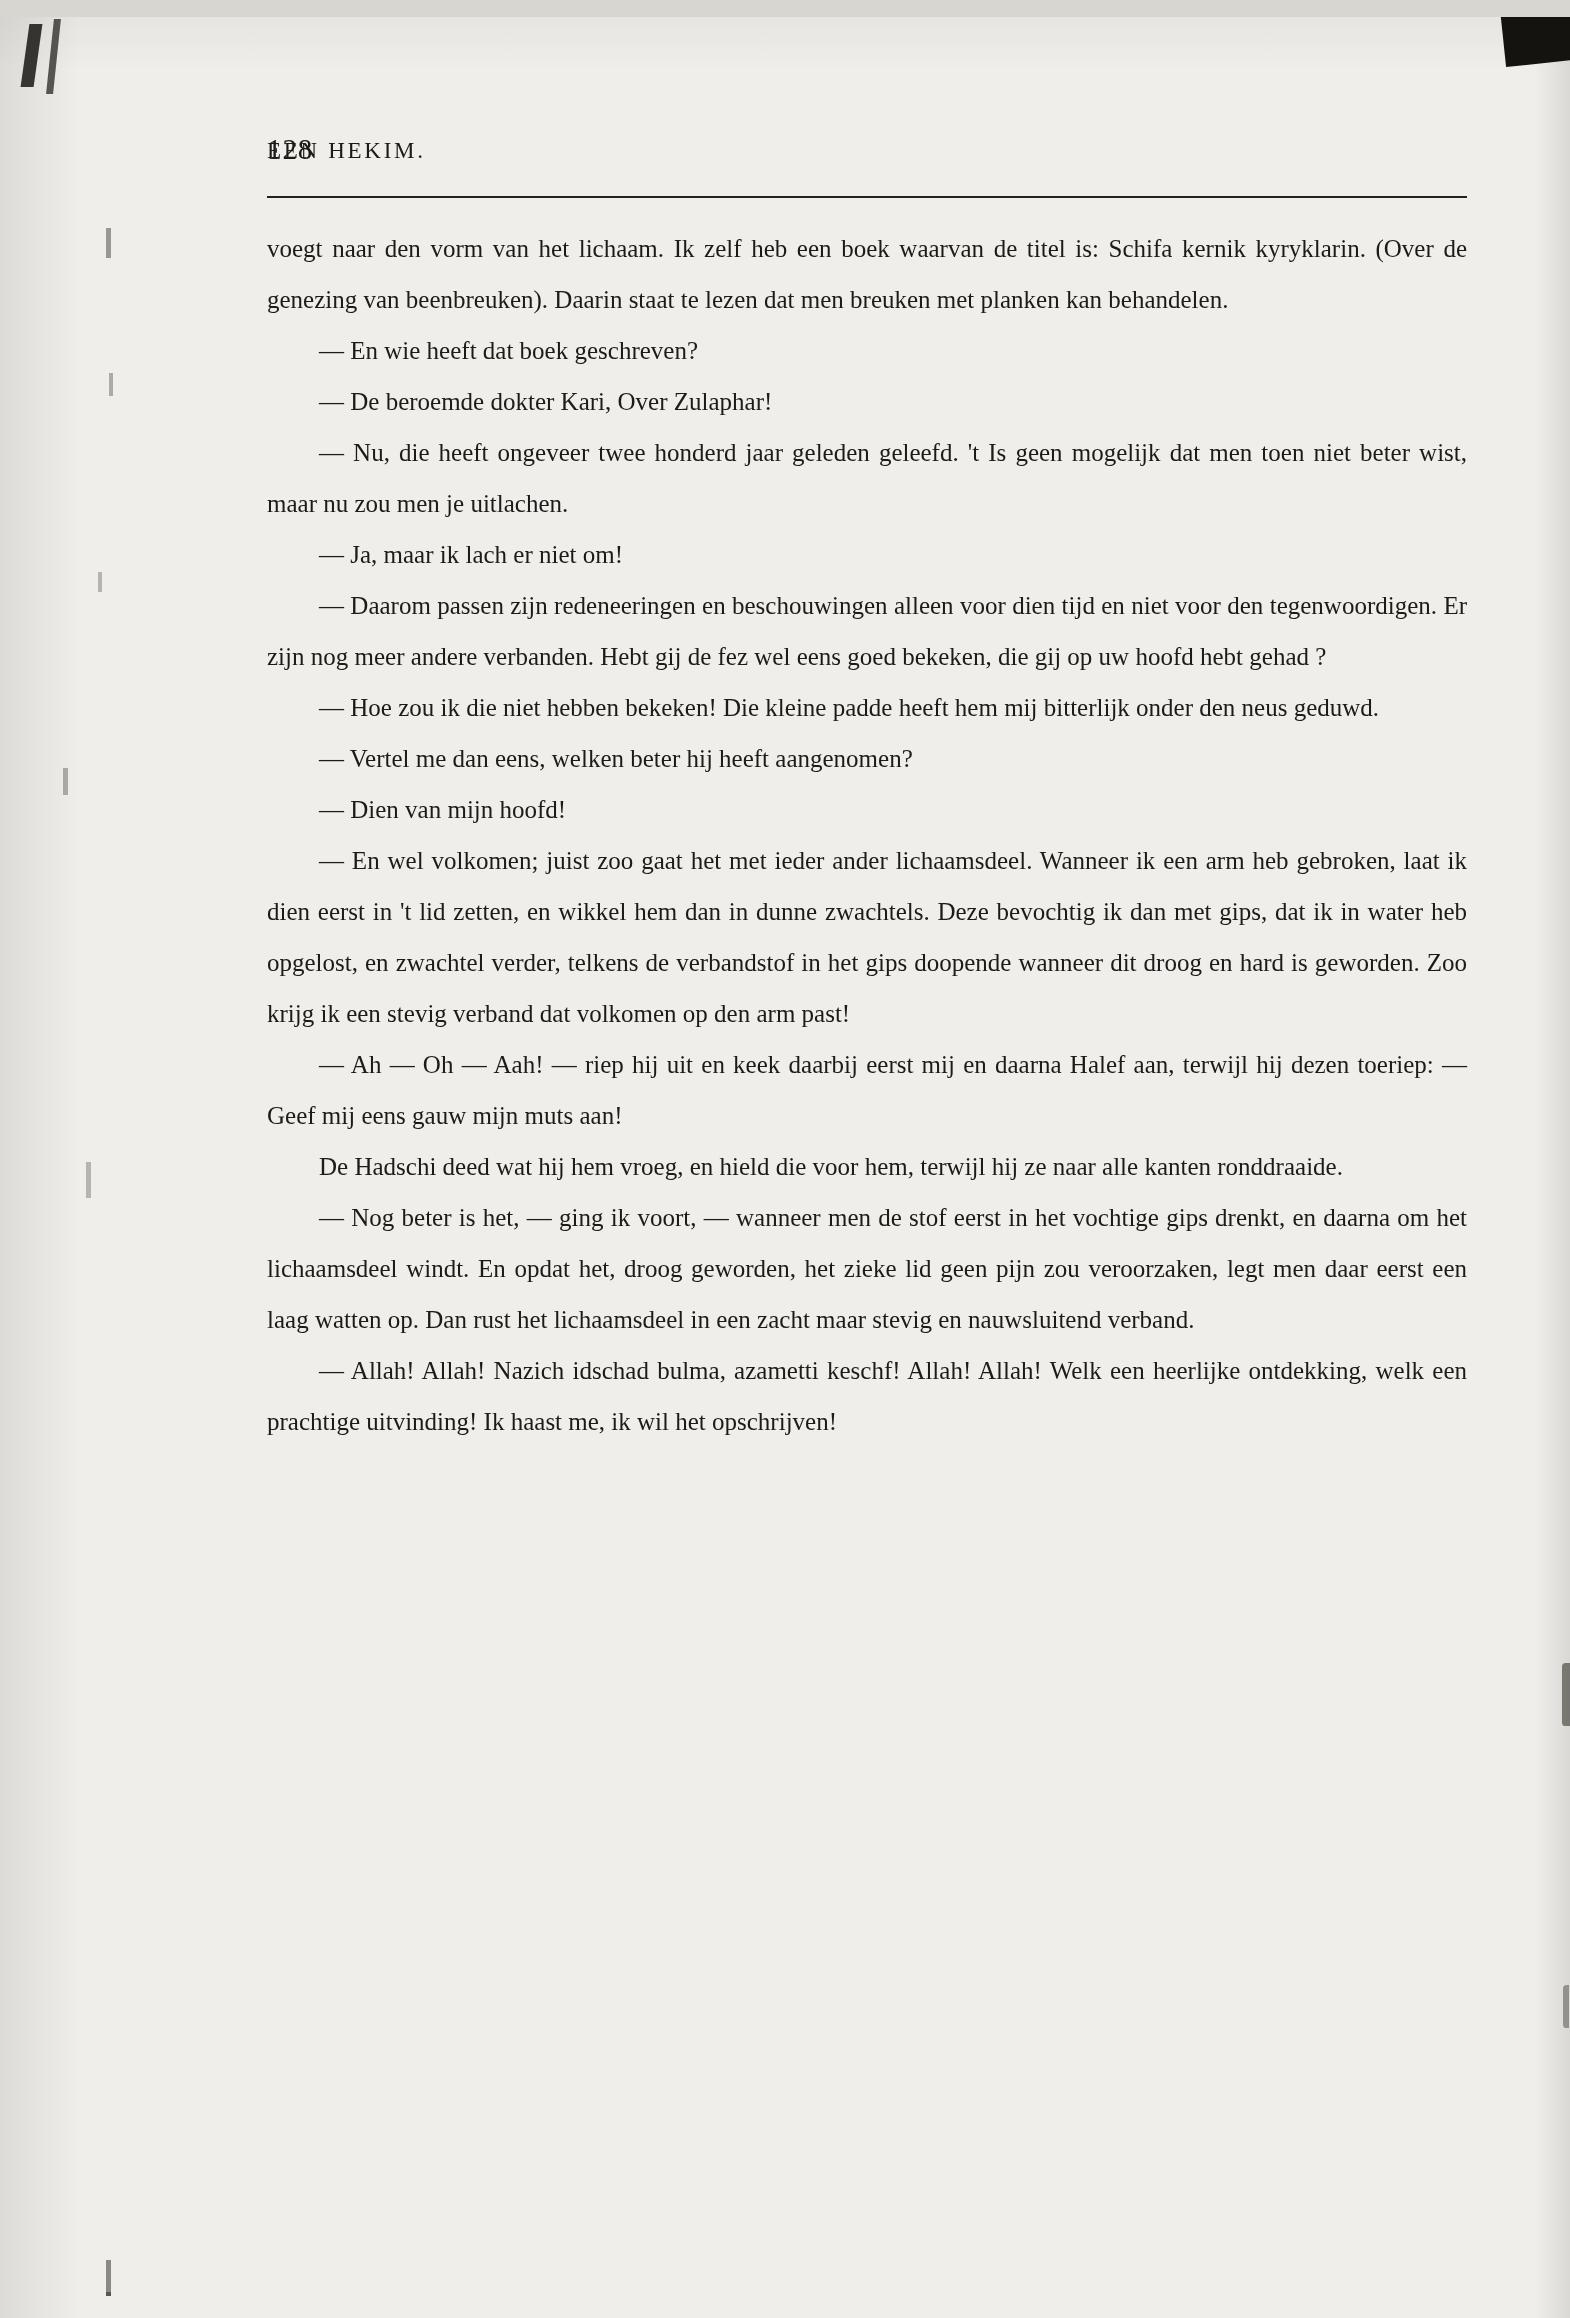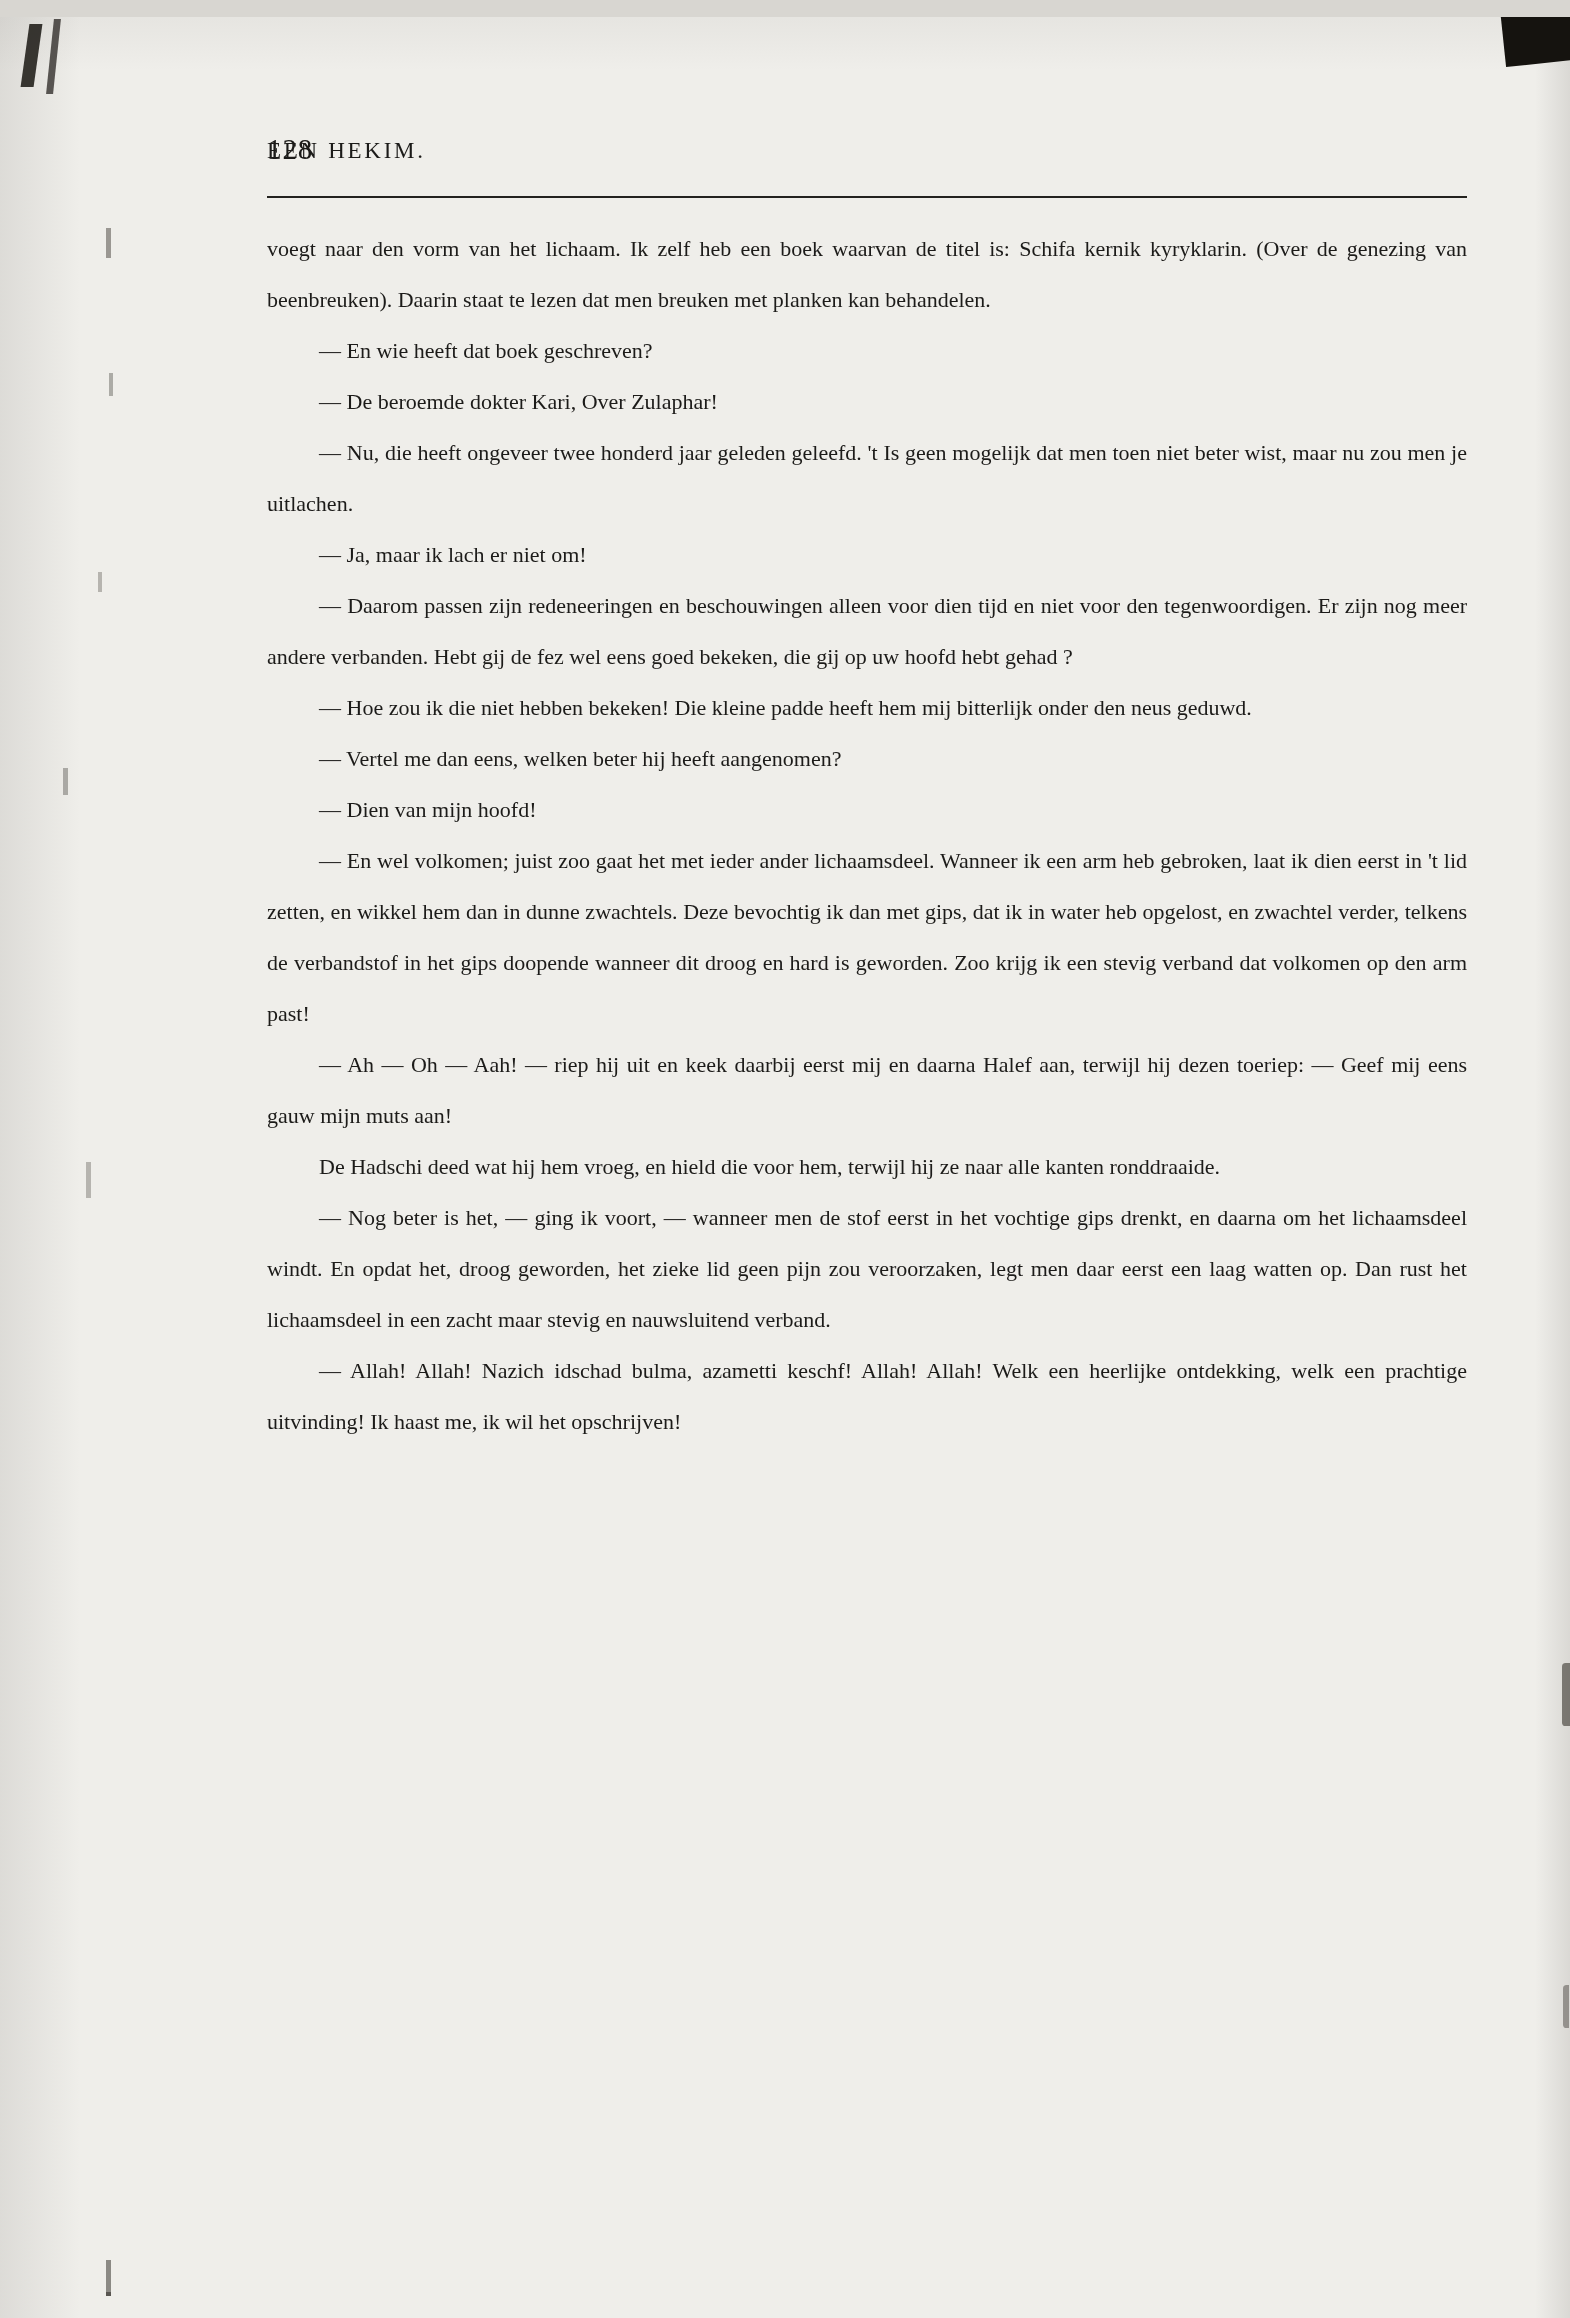--- a/index.html
+++ b/index.html
@@ -57,21 +57,21 @@
   .header-rule {
     width: 100%;
     height: 2.7px;
     background: #23221f;
     margin-top: 10.7px;
     margin-bottom: 0;
     border: none;
   }
   .page-body {
     margin-top: 25px;
-    font-size: 22px;
+    font-size: 25px;
     line-height: 51px;
     text-align: justify;
   }
   .para {
     margin: 0;
     text-indent: 0;
   }
   .para.indent {
     text-indent: 52px;
   }

